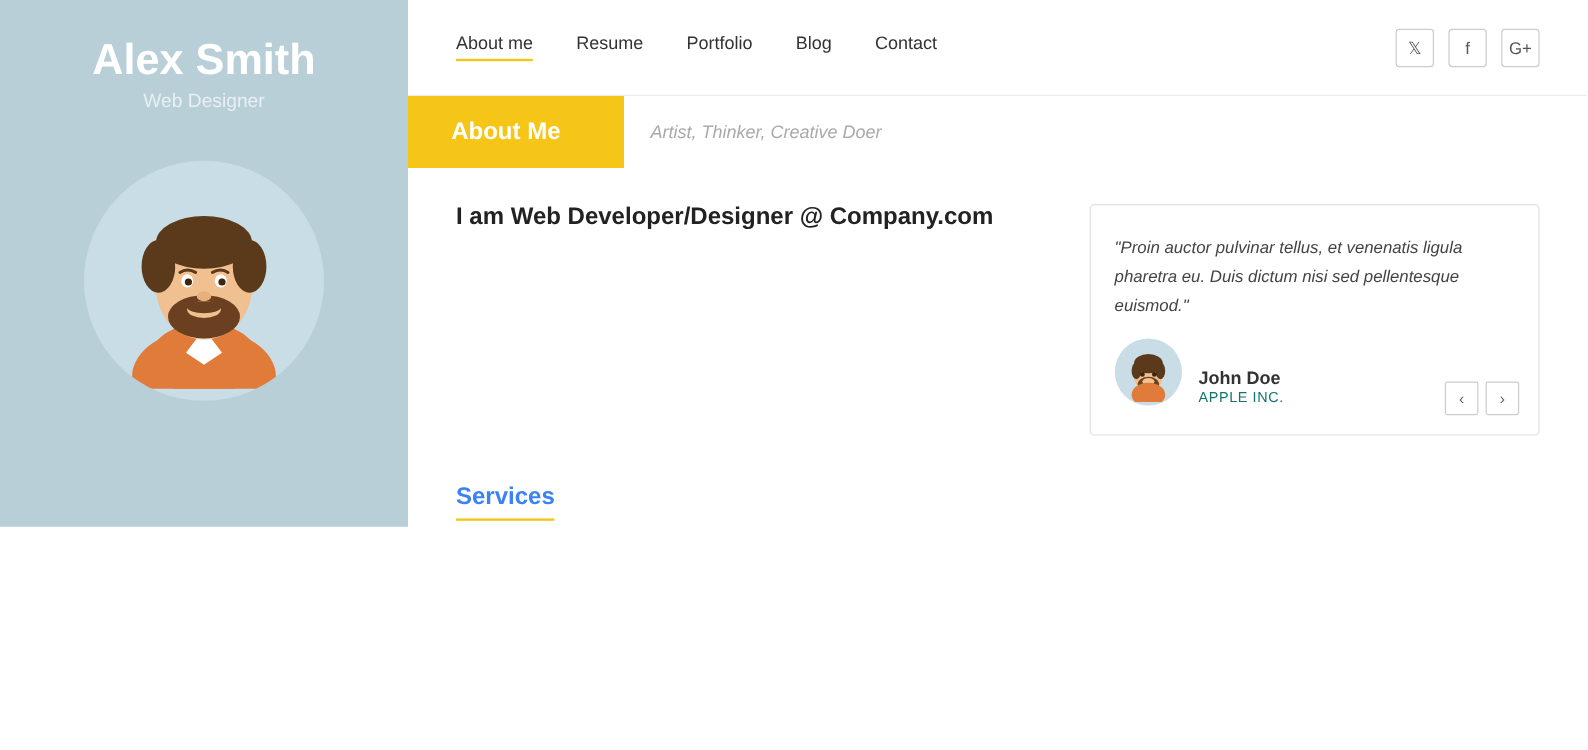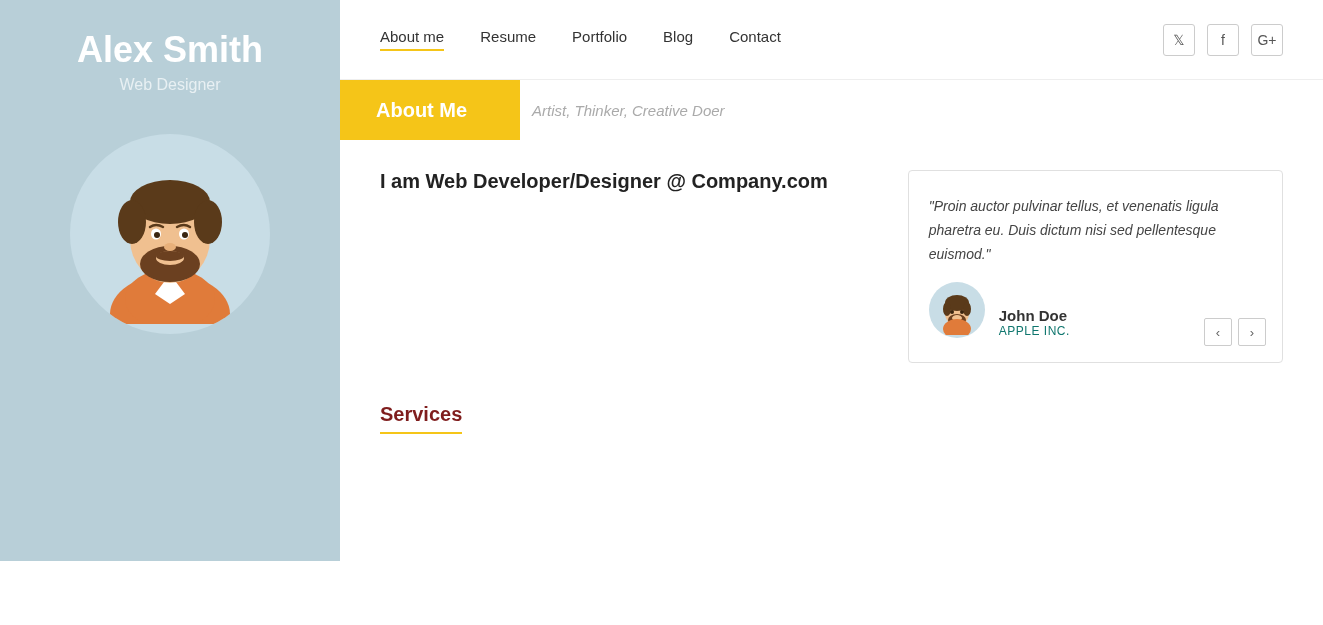--- a/index.html
+++ b/index.html
@@ -7,21 +7,21 @@
 
     
     #sidebar {
       width: 340px;
       min-width: 340px;
       background: #b8cfd8;
       display: flex;
       flex-direction: column;
       align-items: center;
       padding-top: 30px;
-      height: 561px;
+      height: 439px;
     }
     #sidebar .name {
       color: #fff;
       font-size: 36px;
       font-weight: 700;
       text-align: center;
       line-height: 1.1;
       margin-bottom: 6px;
     }
     #sidebar .title {
@@ -117,21 +117,21 @@
       font-weight: 600;
       padding: 0 36px;
       height: 60px;
       display: flex;
       align-items: center;
       min-width: 180px;
     }
     .about-subtitle {
       color: #aaa;
       font-size: 15px;
-      padding-left: 12px;
+      padding-left: 22px;
       font-style: italic;
     }
 
     
     .content-body {
       padding: 30px 40px;
       display: flex;
       gap: 40px;
     }
     .left-col {
@@ -223,21 +223,21 @@
       border-radius: 2px;
     }
 
     
     .services-section {
       padding: 10px 40px 30px 40px;
     }
     .services-heading {
       font-size: 20px;
       font-weight: 700;
-      color: #7f1d1d;
+      color: #3b82f6;
       border-bottom: 2px solid #f5c518;
       display: inline-block;
       padding-bottom: 6px;
       margin-bottom: 24px;
     }
     .services-grid {
       display: flex;
       gap: 40px;
     }
     .service-item {

